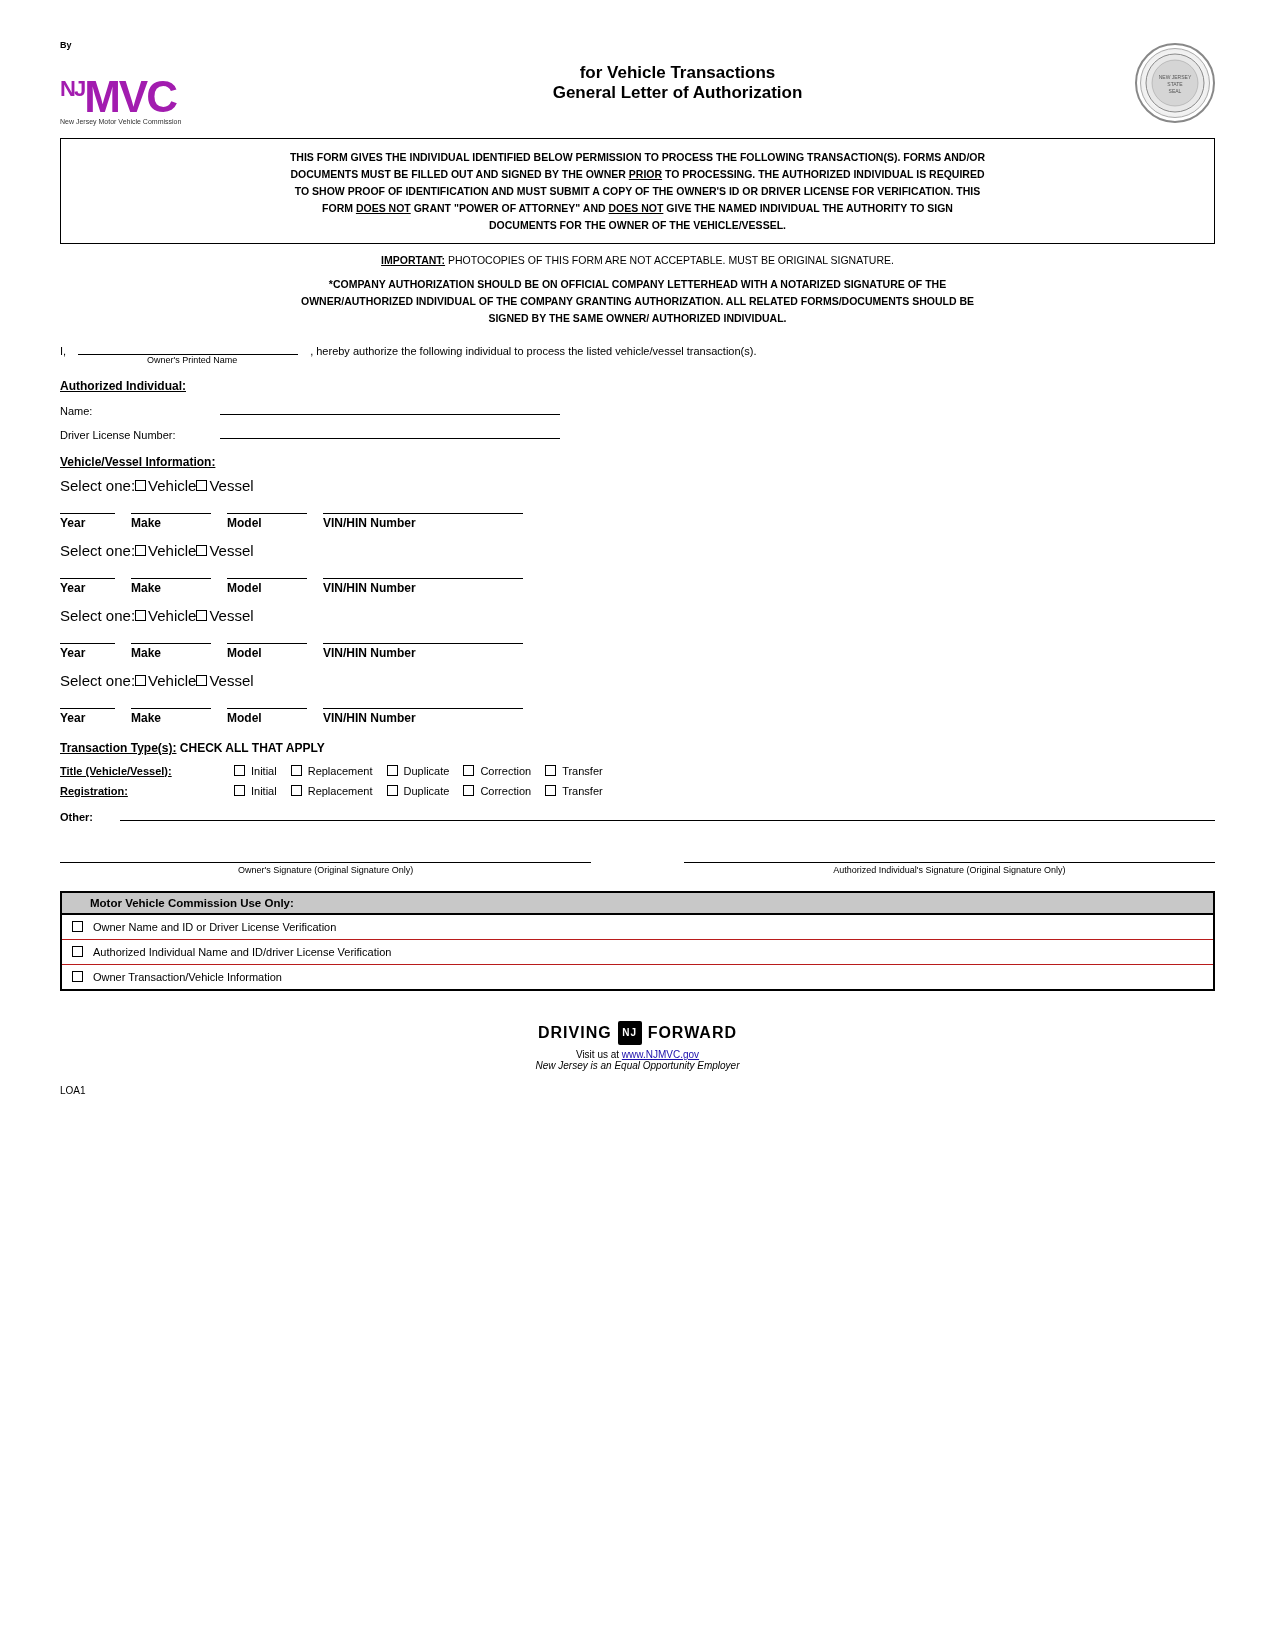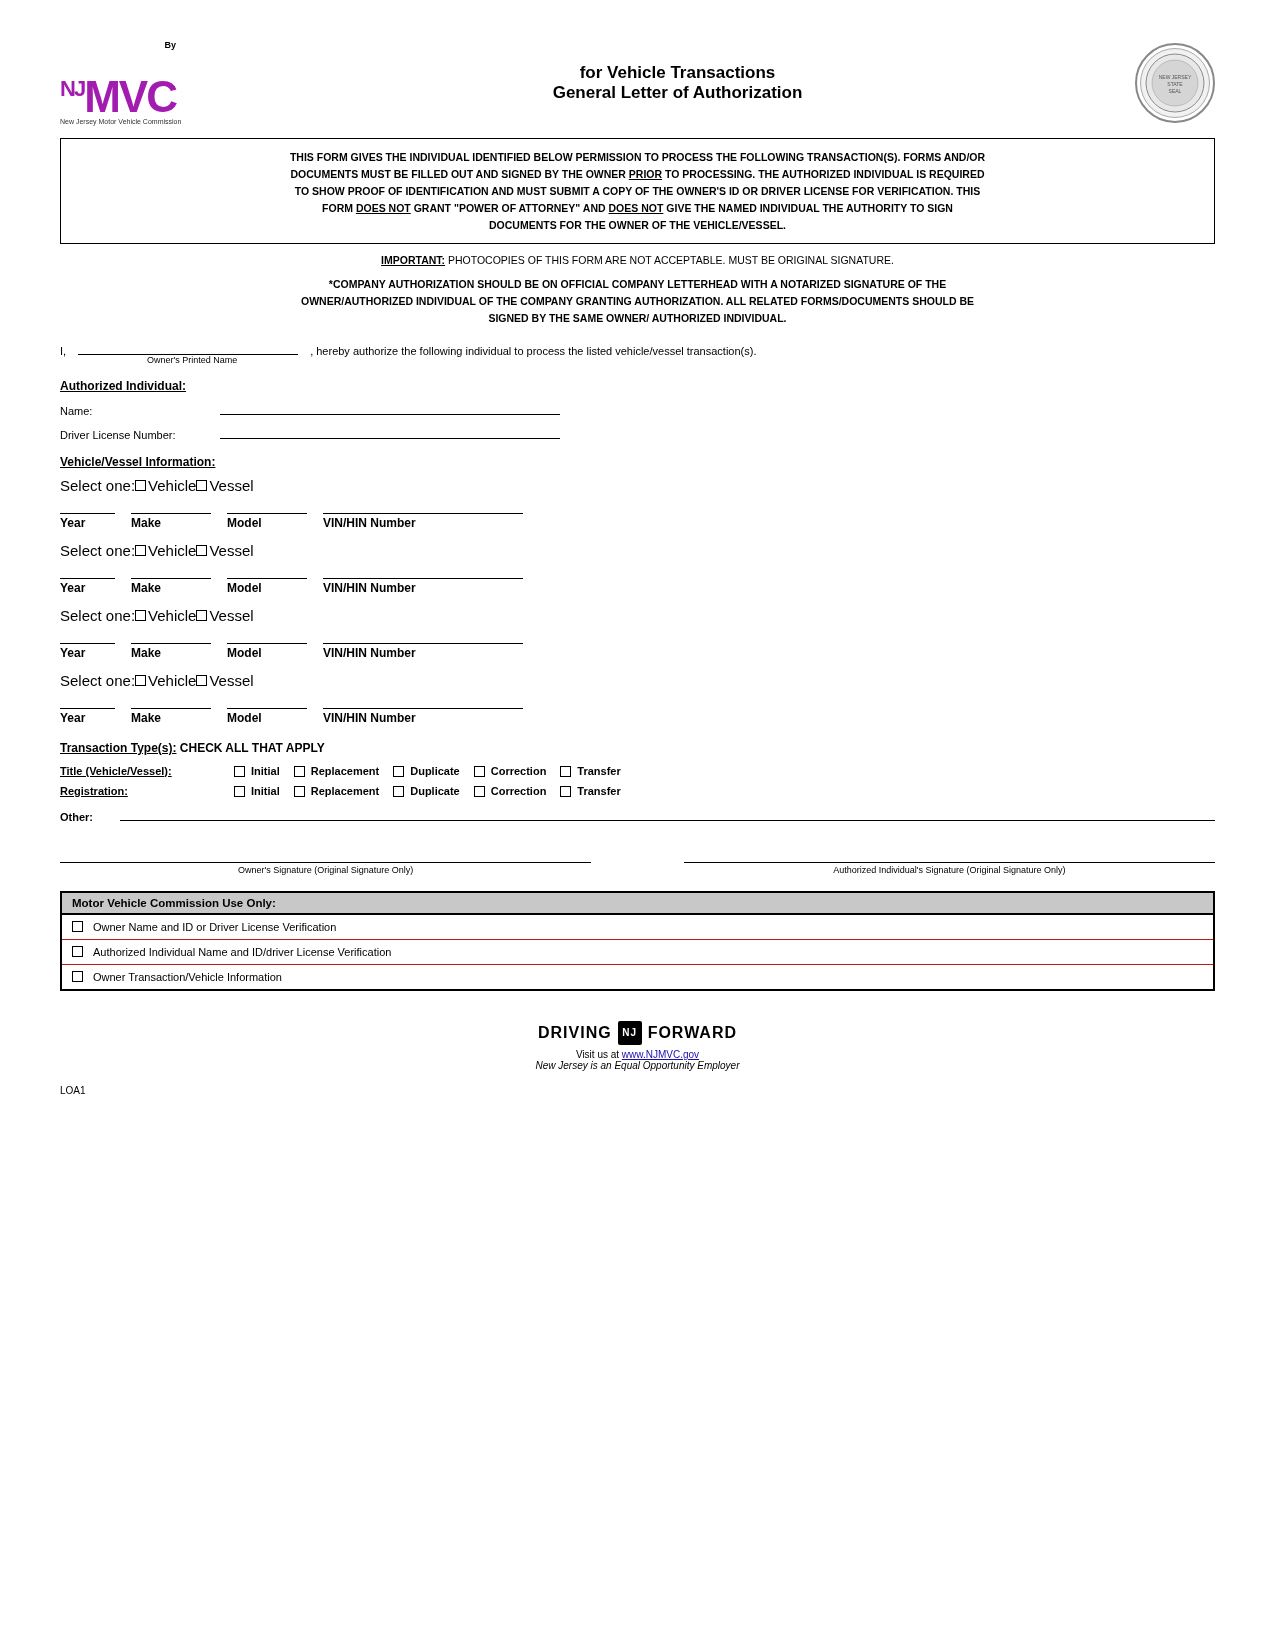--- a/index.html
+++ b/index.html
@@ -163,24 +163,23 @@
       font-size: 11px;
       margin-bottom: 8px;
     }
     .trans-label {
       font-weight: bold;
       min-width: 160px;
     }
     .trans-label .ul { text-decoration: underline; }
     .trans-item {
       display: flex;
-      align-items: flex-end;
+      align-items: center;
       gap: 4px;
       font-size: 11px;
-      font-weight: bold;
     }
     .other-row {
       display: flex;
       align-items: baseline;
       margin-top: 10px;
       font-size: 11px;
     }
     .other-label { font-weight: bold; min-width: 60px; }
     .other-line {
       border-bottom: 1px solid #000;
@@ -205,21 +204,21 @@
       height: 20px;
     }
     .sig-label {
       font-size: 9px;
       text-align: center;
       margin-top: 2px;
     }
     .mvc-use-box {
       border: 2px solid #000;
       background: #c8c8c8;
-      padding: 4px 10px;
+      padding: 4px 28px;
       font-size: 11.5px;
       font-weight: bold;
       margin-top: 16px;
     }
     .mvc-use-content {
       border: 2px solid #000;
       border-top: none;
       padding: 0;
     }
     .mvc-use-item {
@@ -268,21 +267,21 @@
       font-weight: bold;
       text-decoration: underline;
     }
   </style>
 </head>
 <body>
 
 <div class="header">
   <div class="logo-area">
     <div style="display:flex;align-items:center;gap:0;">
-      <div style="display:flex;flex-direction:column;align-items:flex-end;">
+      <div style="display:flex;flex-direction:column;align-items:flex-start;">
         <div style="font-size:9px;font-weight:bold;letter-spacing:0px;color:#000;">By</div>
         <div style="font-size:44px;font-weight:900;font-family:'Arial Black',Arial,sans-serif;line-height:0.85;letter-spacing:-2px;color:#a21caf;margin-top:28px;">
           <span style="font-size:22px;vertical-align:super;font-weight:900;">NJ</span>MVC
         </div>
       </div>
     </div>
     <div style="font-size:7px;color:#333;line-height:1.3;margin-top:2px;">New Jersey Motor Vehicle Commission</div>
   </div>
 
   <div class="title-area">

